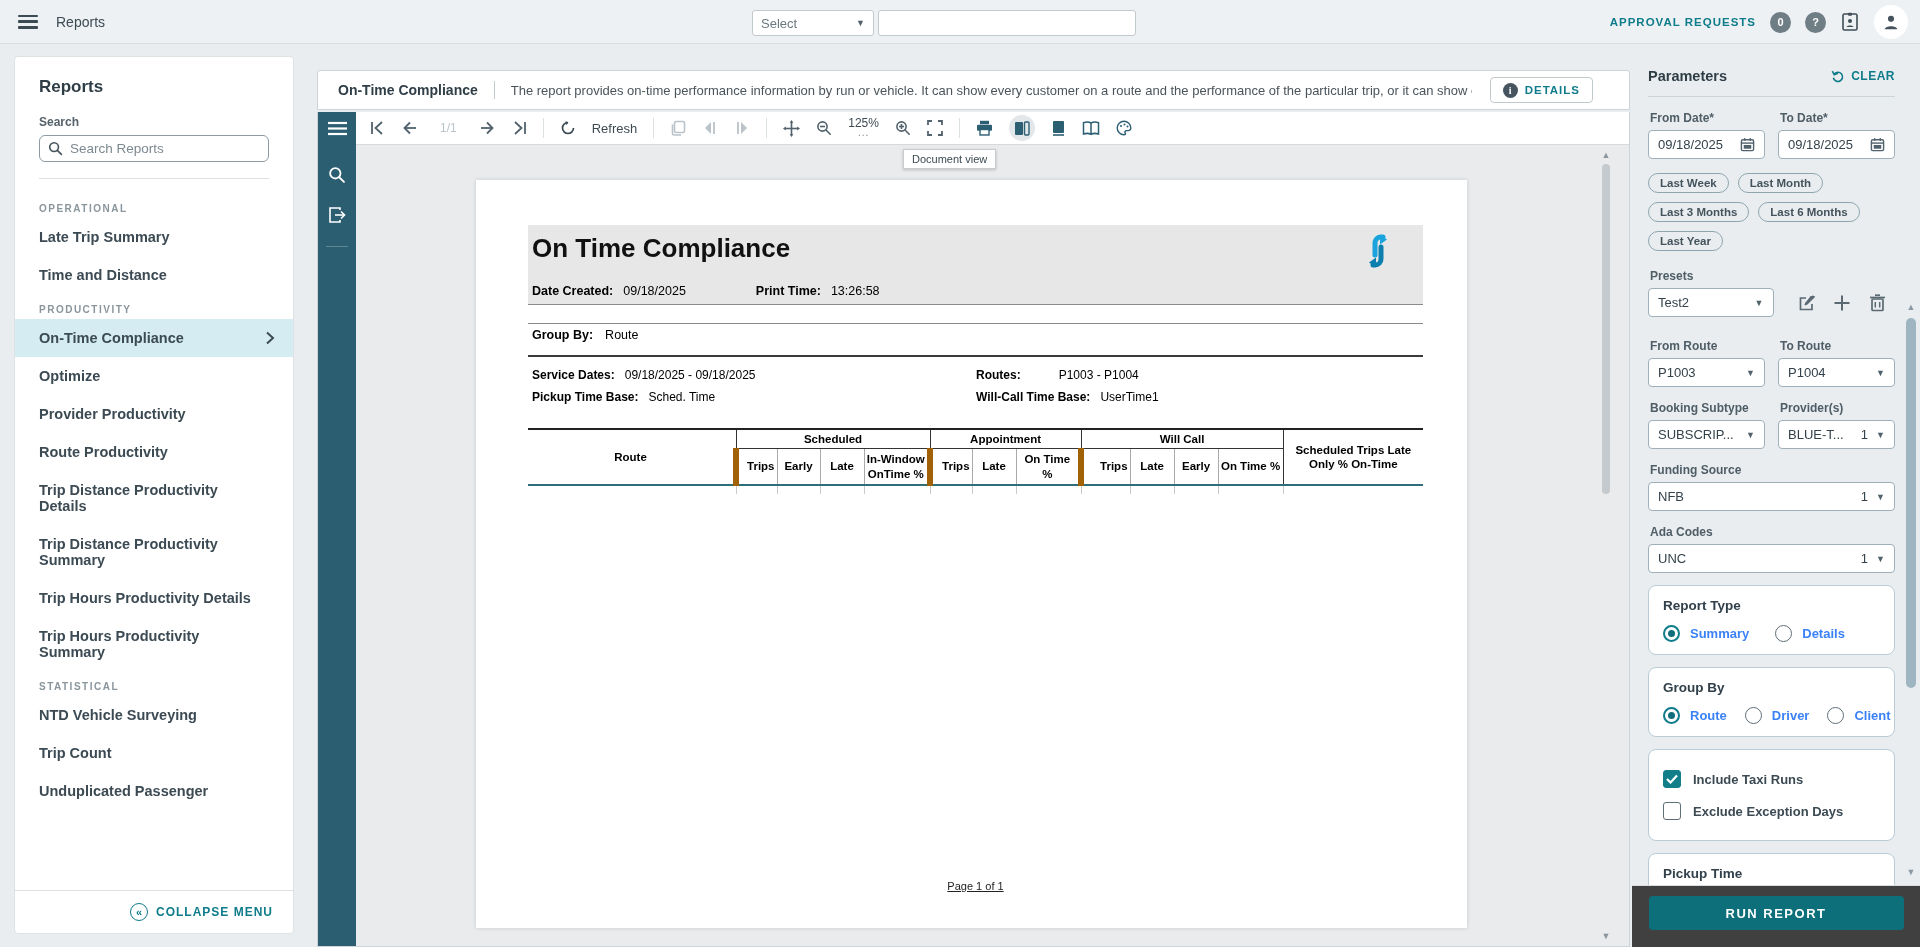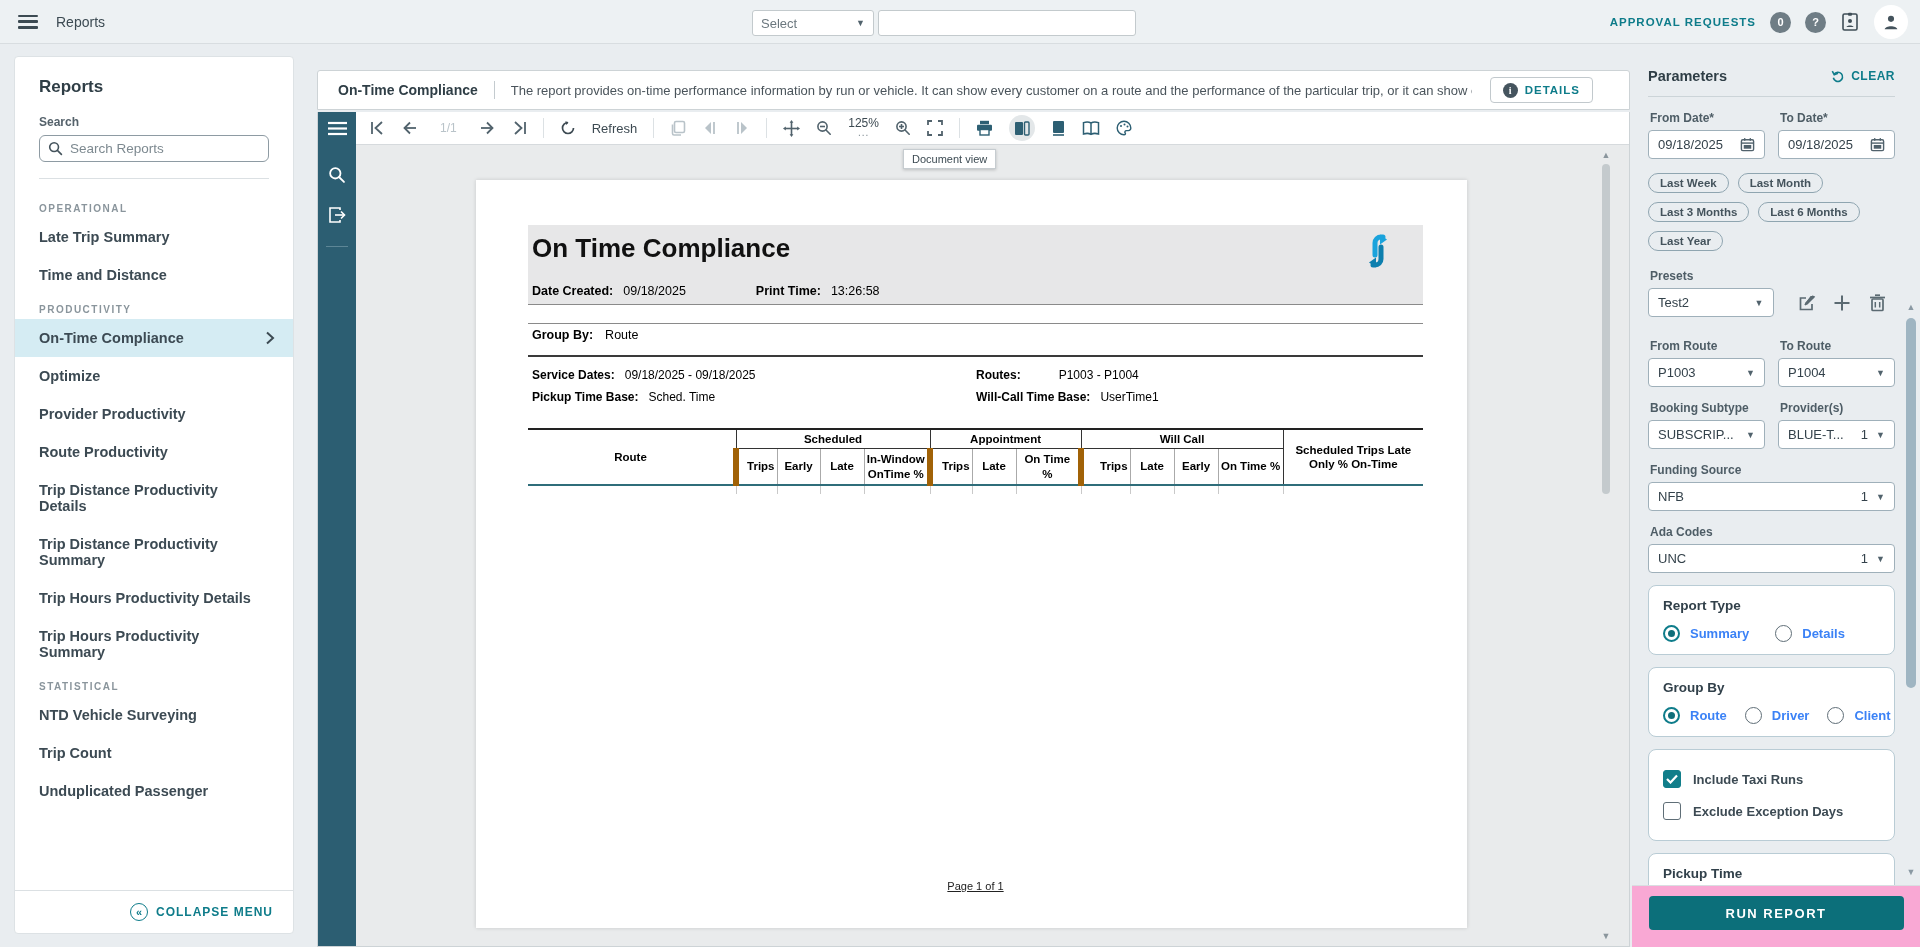--- a/index.html
+++ b/index.html
@@ -134,21 +134,21 @@
   .radio-row { display:flex; align-items:center; gap:26px; margin-top:12px; }
   .radio { display:flex; align-items:center; gap:10px; cursor:pointer; }
   .radio .ring { width:17px; height:17px; border-radius:50%; border:1.5px solid #5f6e77; display:flex; align-items:center; justify-content:center; background:#fff; }
   .radio.sel .ring { border-color:#0e7c8a; border-width:2px; }
   .radio.sel .ring::after { content:""; width:7px; height:7px; border-radius:50%; background:#0f6e7a; }
   .radio .rlbl { font-size:13px; font-weight:bold; color:#3b82f6; }
   .check-row { display:flex; align-items:center; gap:12px; margin:14px 0; cursor:pointer; }
   .checkbox { width:18px; height:18px; border-radius:3px; border:1.5px solid #5f6e77; background:#fff; display:flex; align-items:center; justify-content:center; }
   .checkbox.checked { background:#117e8a; border-color:#117e8a; }
   .clbl { font-size:13px; font-weight:bold; color:#3c4a53; }
-  .rp-footer { position:absolute; left:0; right:0; bottom:0; height:62px; background:#f9a8d4; border-top:1px solid #d9dee1; display:flex; align-items:flex-start; justify-content:center; padding-top:10px; }
+  .rp-footer { position:absolute; left:0; right:0; bottom:0; height:62px; background:#404040; border-top:1px solid #d9dee1; display:flex; align-items:flex-start; justify-content:center; padding-top:10px; }
   .run-btn { width:255px; height:34px; background:#0c6f7a; border:none; border-radius:4px; color:#fff; font-size:13px;
     font-weight:bold; letter-spacing:1.5px; cursor:pointer; font-family:inherit; }
   .rp-scroll { position:absolute; right:3px; top:258px; bottom:70px; width:12px; }
   .rp-scroll .arr { position:absolute; left:0; width:12px; font-size:9px; color:#8a99a3; text-align:center; }
   .rp-scroll .thumb { position:absolute; left:1px; width:10px; border-radius:5px; background:#9fb5c2; top:16px; height:370px; }
 </style>
 </head>
 <body>
 
 <div class="topbar">

